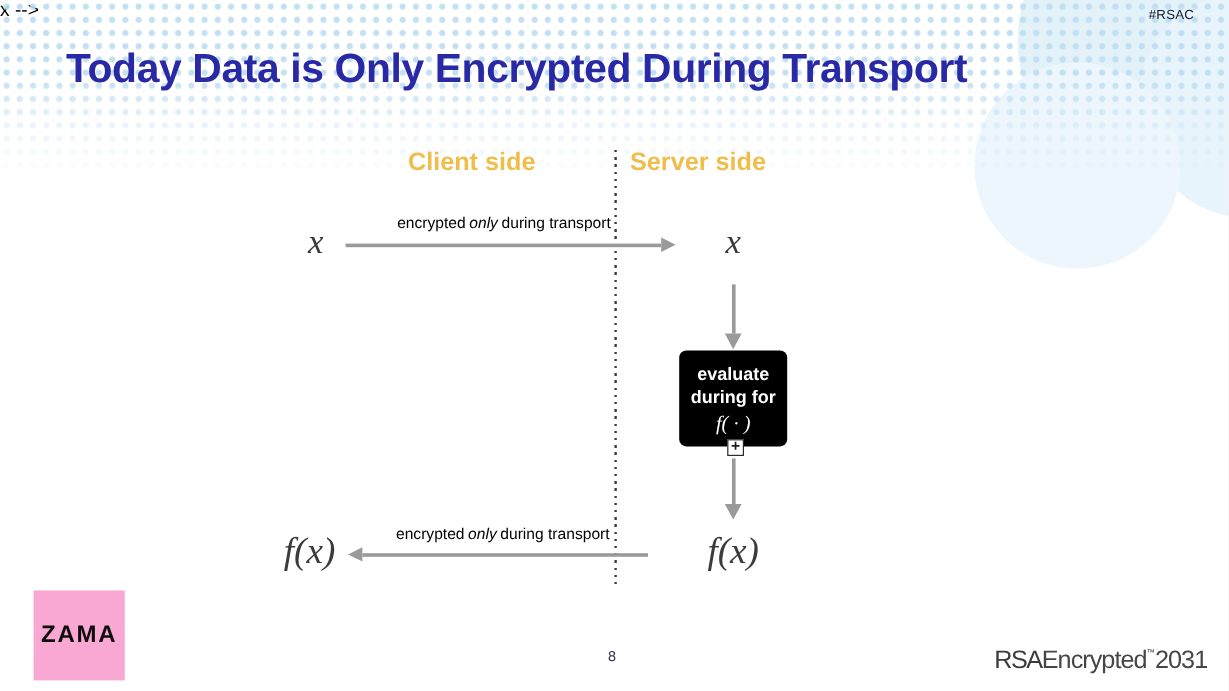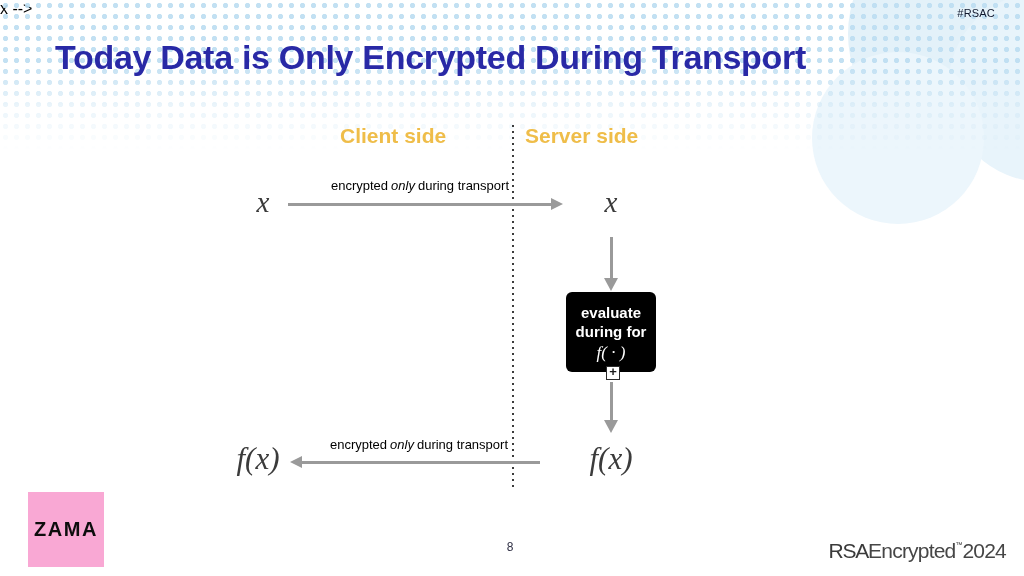--- a/index.html
+++ b/index.html
@@ -152,15 +152,15 @@
   <div class="lbl bottom"><span>encrypted</span><em>only</em><span>during transport</span></div>
   <div class="ha-bottom">
     <div class="shaft"></div>
     <div class="head"></div>
   </div>
   <div class="math fx-client">f(x)</div>
 
   
   <div class="zama">ZAMA</div>
   <div class="page-num">8</div>
-  <div class="rsa-footer"><span class="bold">RSA</span><span class="light">Encrypted</span><span class="tm">™</span><span class="light">2024</span></div>
+  <div class="rsa-footer"><span class="bold">RSA</span><span class="light">Encrypted</span><span class="tm">™</span><span class="light">2031</span></div>
 
 </div>
 
 </body></html>

